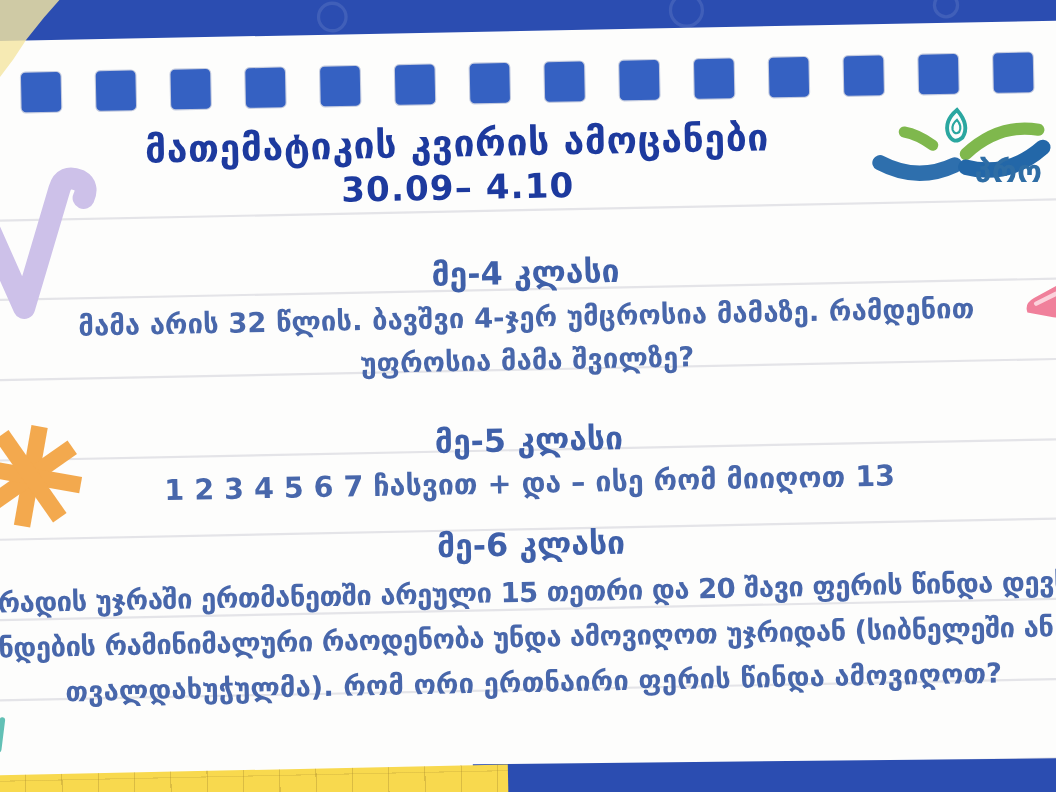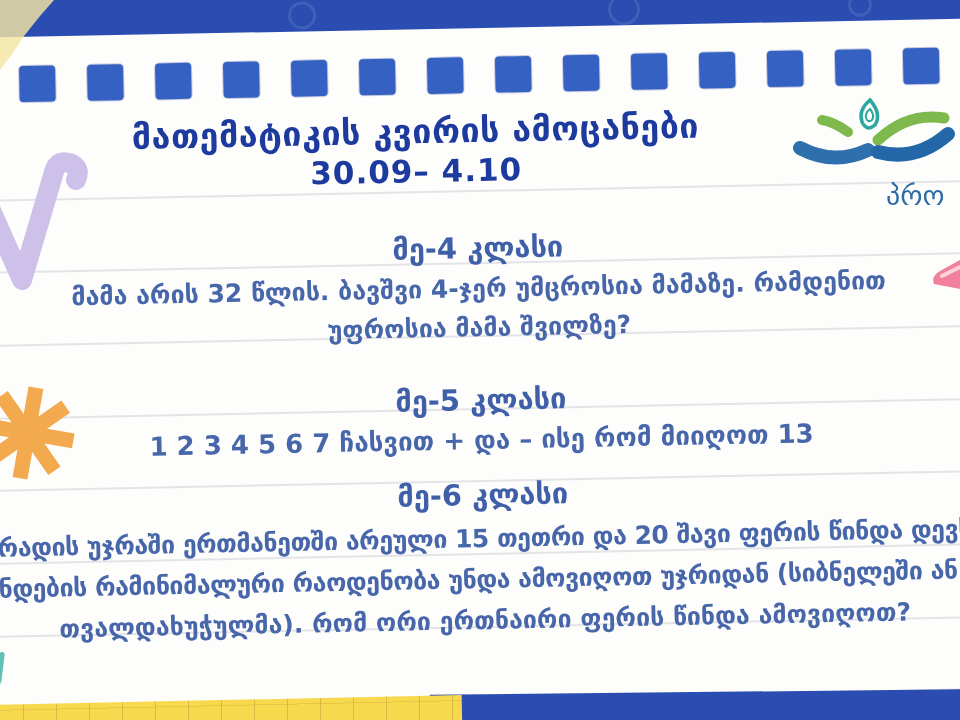--- a/index.html
+++ b/index.html
@@ -46,21 +46,21 @@
   .bottom-yellow{
     position:absolute;left:-10px;top:700px;width:472px;height:32px;background:#f8d94e;
     transform:rotate(-1.2deg);z-index:7;
     background-image:
       repeating-linear-gradient(90deg, rgba(150,120,40,.30) 0 1px, transparent 1px 33px),
       repeating-linear-gradient(0deg, rgba(150,120,40,.18) 0 1px, transparent 1px 26px);
   }
 
   
   .logo-mark{position:absolute;left:792px;top:94px;z-index:5;}
-  .logo-t1{position:absolute;left:886px;top:139px;font-size:28px;font-weight:normal;color:#2e6da5;white-space:nowrap;z-index:5;margin-top:40px;}
+  .logo-t1{position:absolute;left:886px;top:139px;font-size:28px;font-weight:bold;color:#2e6da5;white-space:nowrap;z-index:5;}
   .logo-t2{position:absolute;left:804px;top:169px;font-size:25px;font-weight:bold;color:#2e6da5;white-space:nowrap;z-index:5;}
 </style>
 </head>
 <body>
 
 <div class="canvas">
 
   <div class="top-band">
     <div class="doodle" style="left:300px;top:8px;width:22px;height:22px;"></div>
     <div class="doodle" style="left:620px;top:6px;width:26px;height:26px;"></div>

